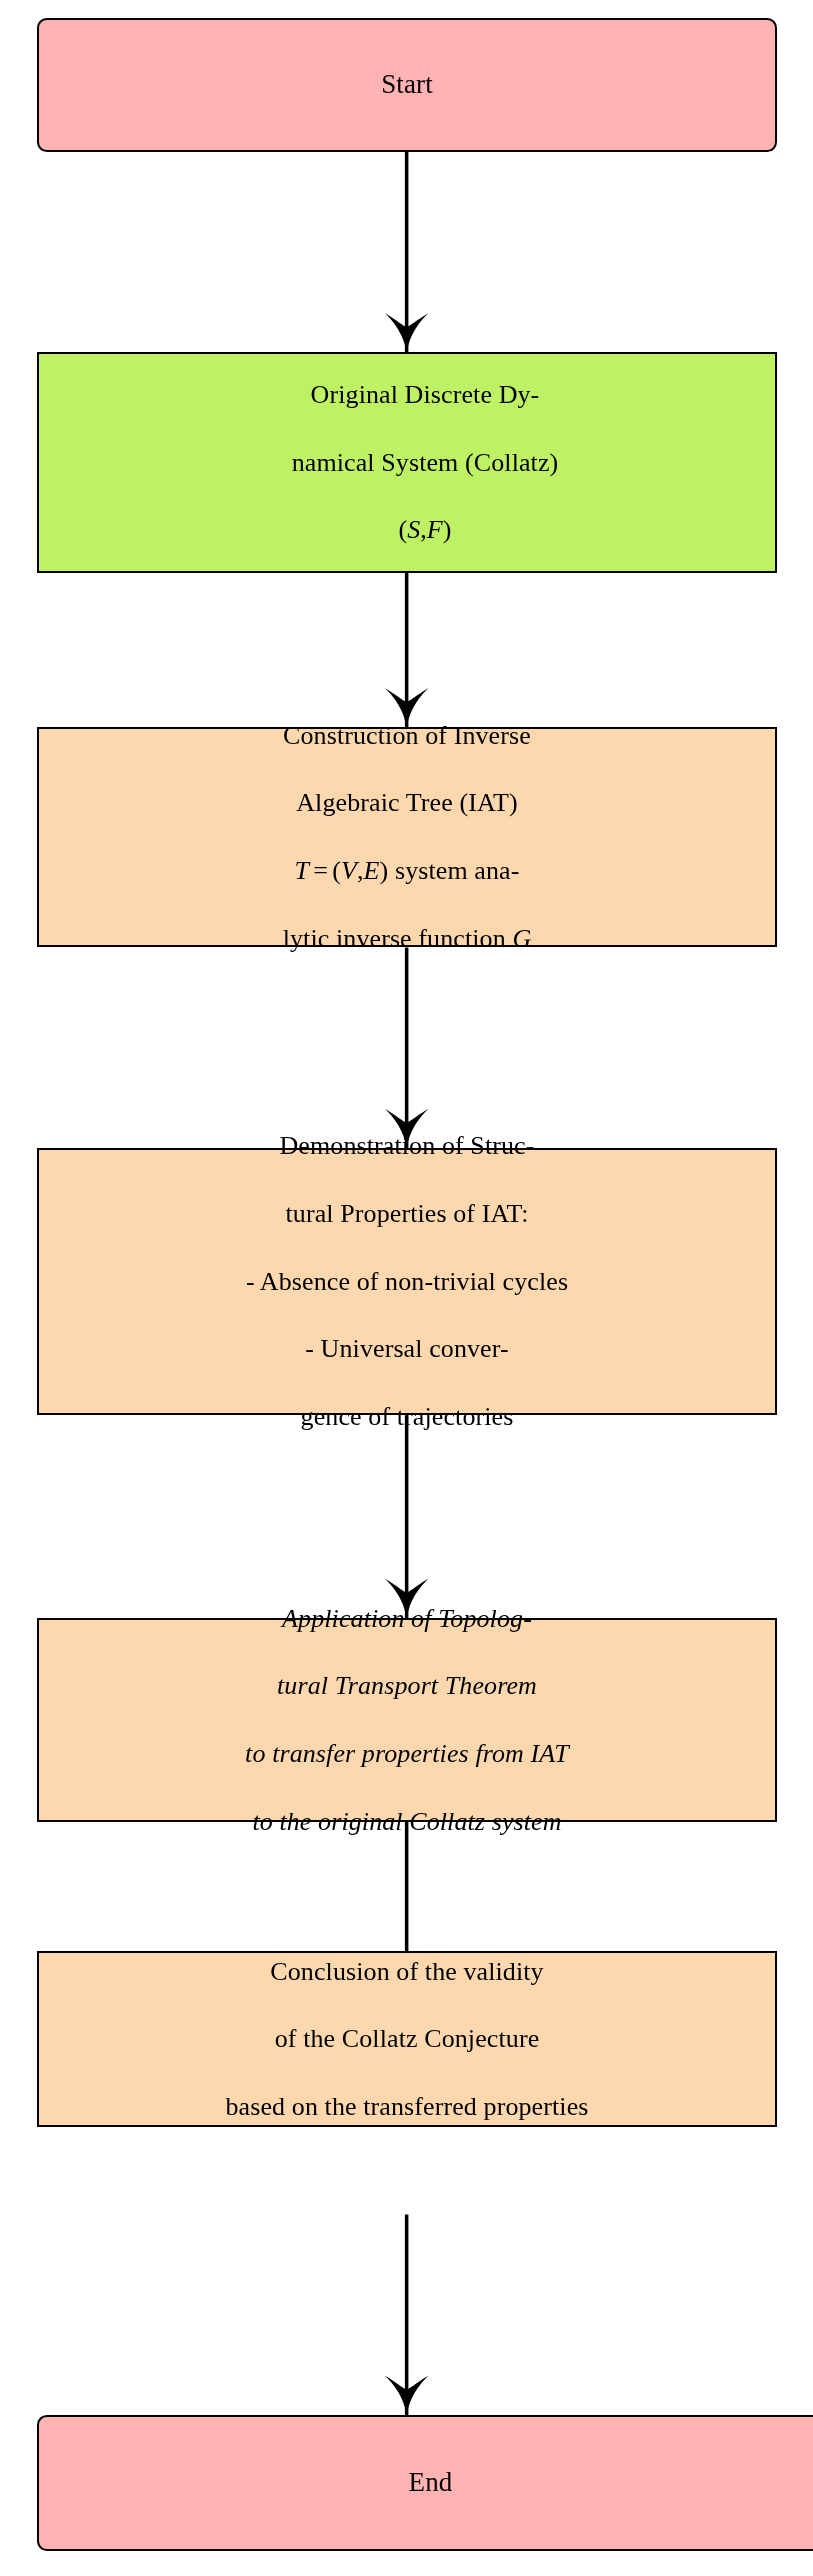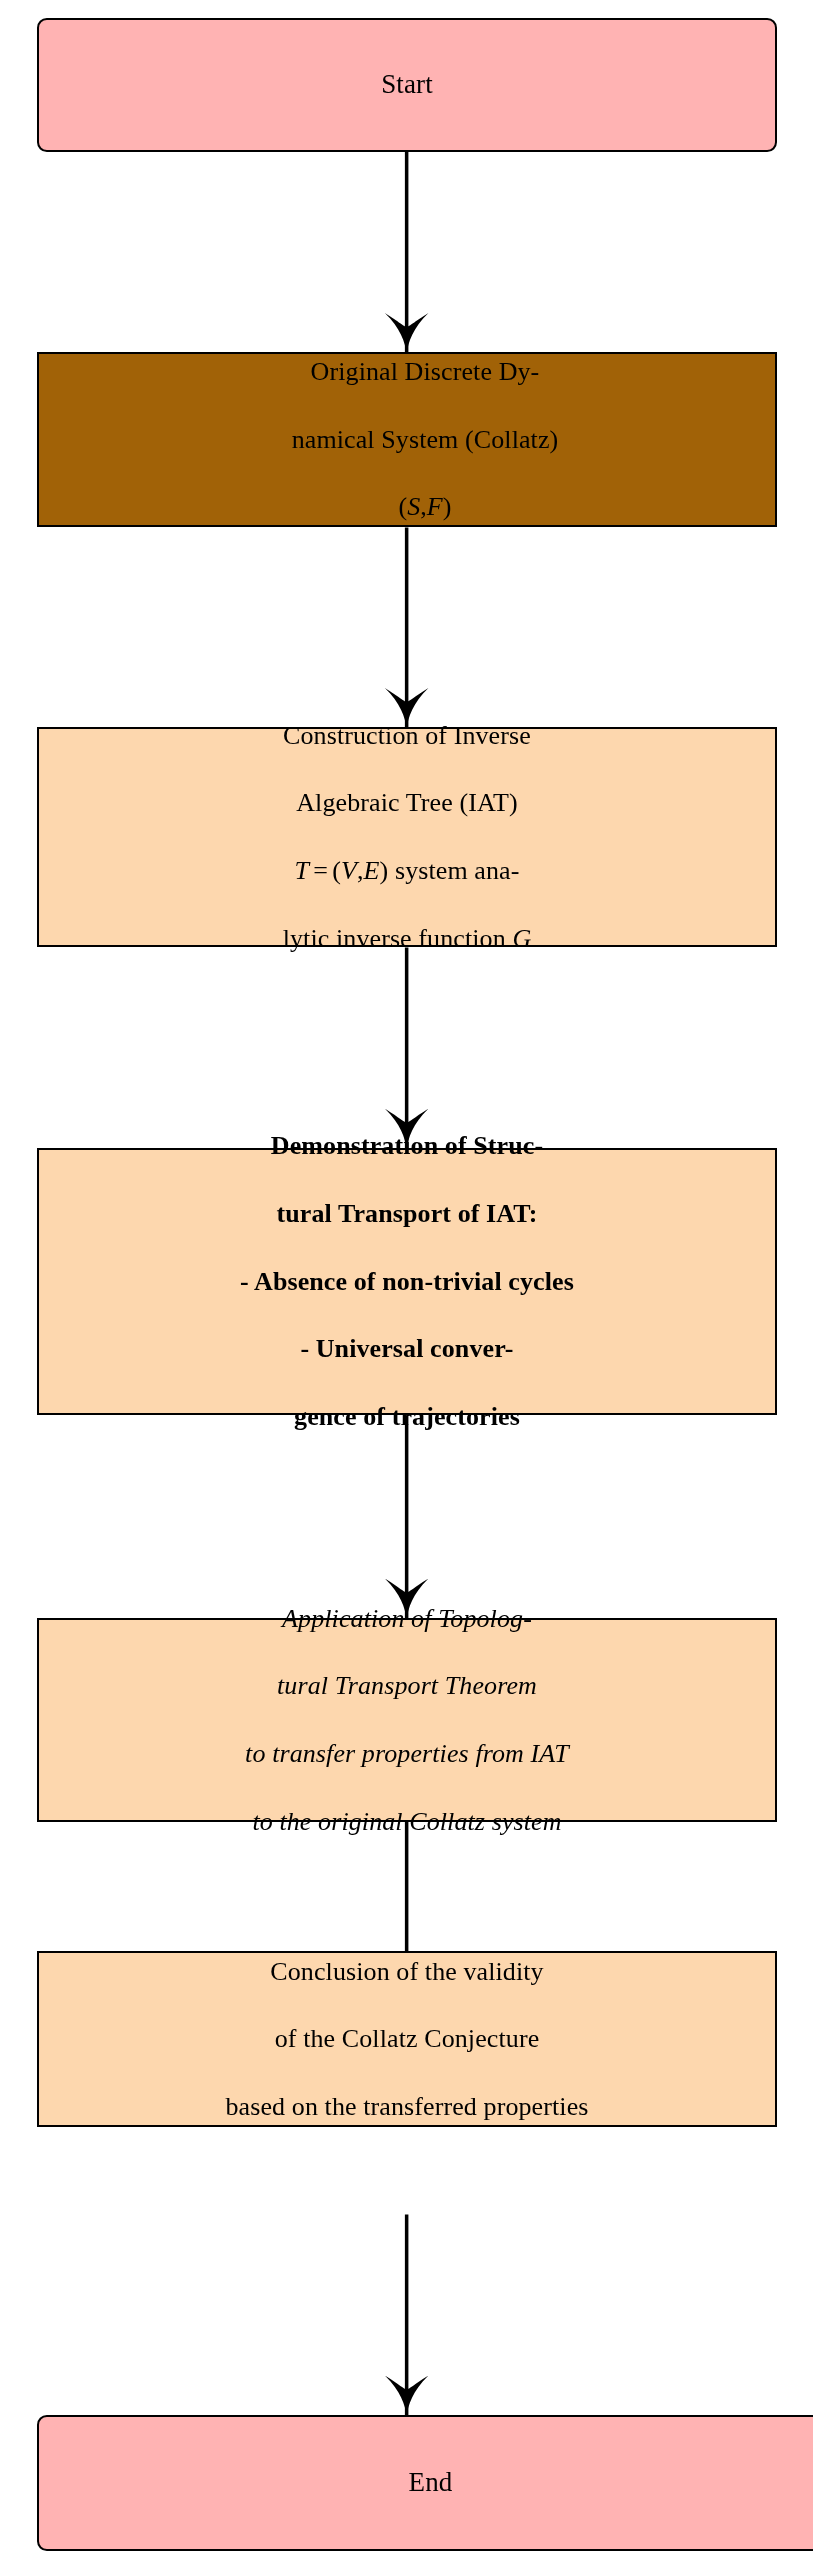--- a/index.html
+++ b/index.html
@@ -91,41 +91,41 @@
         <line x1="578" y1="2012" x2="578" y2="2300"></line>
         <line x1="578" y1="2590" x2="578" y2="2898"></line>
         <line x1="578" y1="3148" x2="578" y2="3433"></line>
       </g>
   </svg>
 
   <div class="node terminal" id="node-start" style="left: 37px; top: 17.6px; width: 740px; height: 134px; background: rgb(255, 179, 179); border-color: rgb(0, 0, 0); color: rgb(0, 0, 0);">
     <div class="node-label">Start</div>
   </div>
 
-  <div class="node process" id="node-original-system" style="left: 37px; top: 352px; width: 740px; height: 175px; background: #a16207; border-color: rgb(0, 0, 0); color: rgb(0, 0, 0); padding-left: 36px;">
+  <div class="node process" id="node-original-system" style="left: 37px; top: 352px; width: 740px; height: 221px; background: #bef264; border-color: rgb(0, 0, 0); color: rgb(0, 0, 0); padding-left: 36px;">
     <div class="node-label">
       <span class="node-line">Original Discrete Dy-</span>
       <span class="node-line">namical System (Collatz)</span>
       <span class="node-line"><span>(</span><span class="mathit">S</span><span>,</span><span class="mathit">F</span><span>)</span></span>
     </div>
   </div>
 
   <div class="node process" id="node-iat-construction" style="left: 37px; top: 727px; width: 740px; height: 220px; background: rgb(253, 215, 174); border-color: rgb(0, 0, 0); color: rgb(0, 0, 0);">
     <div class="node-label">
       <span class="node-line">Construction of Inverse</span>
       <span class="node-line">Algebraic Tree (IAT)</span>
       <span class="node-line"><span class="mathit">T</span><span class="mathop">=</span><span>(</span><span class="mathit">V</span><span>,</span><span class="mathit">E</span><span>)</span><span> system ana-</span></span>
       <span class="node-line"><span>lytic inverse function </span><span class="mathit">G</span></span>
     </div>
   </div>
 
-  <div class="node process" id="node-structural-properties" style="left: 37px; top: 1148px; width: 740px; height: 267px; background: rgb(253, 215, 174); border-color: rgb(0, 0, 0); color: rgb(0, 0, 0); font-weight: bold;">
+  <div class="node process" id="node-structural-properties" style="left: 37px; top: 1148px; width: 740px; height: 267px; background: rgb(253, 215, 174); border-color: rgb(0, 0, 0); color: rgb(0, 0, 0);">
     <div class="node-label">
       <span class="node-line">Demonstration of Struc-</span>
-      <span class="node-line">tural Transport of IAT:</span>
+      <span class="node-line">tural Properties of IAT:</span>
       <span class="node-line">- Absence of non-trivial cycles</span>
       <span class="node-line">- Universal conver-</span>
       <span class="node-line">gence of trajectories</span>
     </div>
   </div>
 
   <div class="node process" id="node-topological-transport" style="left: 37px; top: 1618px; width: 740px; height: 204px; background: rgb(253, 215, 174); border-color: rgb(0, 0, 0); color: rgb(0, 0, 0); font-style: italic;">
     <div class="node-label">
       <span class="node-line">Application of Topolog-</span>
       <span class="node-line">tural Transport Theorem</span>

